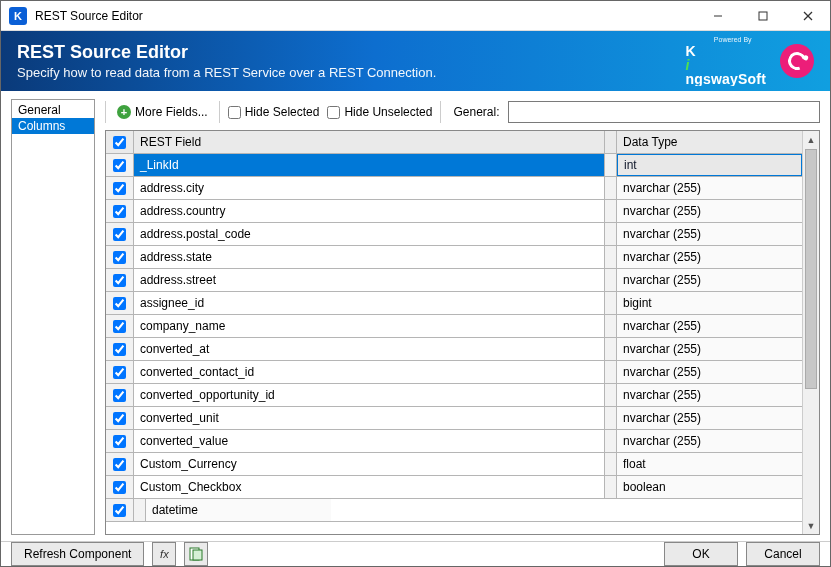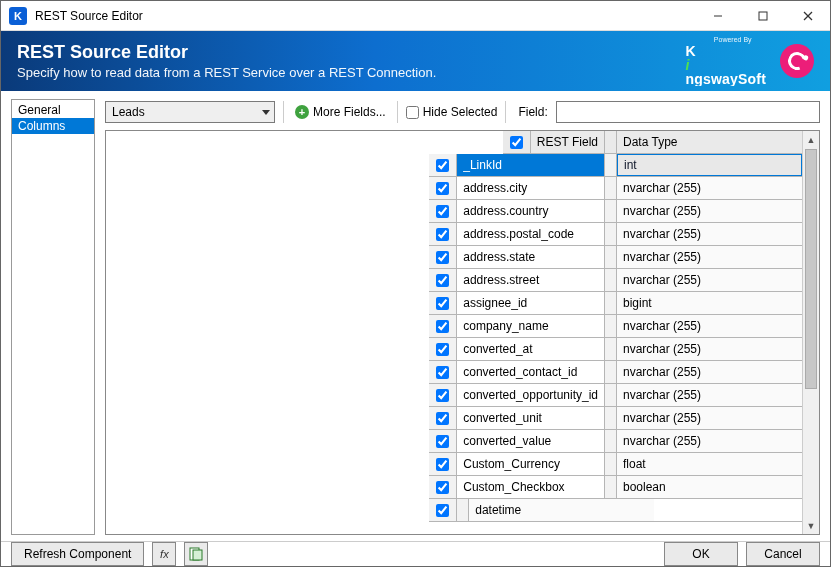--- a/index.html
+++ b/index.html
@@ -158,21 +158,21 @@
   
   .grid-wrap {
     flex:1;
     border: 1px solid #888;
     display:flex;
     overflow:hidden;
   }
   .grid {
     flex:1;
     overflow:hidden;
-    display:flex; flex-direction:column;align-items:flex-end;
+    display:flex; flex-direction:column;
   }
   .grid-header, .grid-row {
     display:flex;
     border-bottom: 1px solid #b5b5b5;
     height: 23px;
     align-items: stretch;
   }
   .grid-header {
     background: #f2f2f2;
     font-weight: normal;
@@ -299,36 +299,36 @@
   <div class="body">
 
     <div class="sidebar">
       <div class="item">General</div>
       <div class="item selected">Columns</div>
     </div>
 
     <div class="main">
 
       <div class="toolbar">
-        <div class="combo">
-          <span>Leads</span>
-          <span class="triangle"></span>
-        </div>
         <div class="vsep"></div>
         <div class="more-fields">
           <span class="plus-icon">+</span>
           <span>More Fields...</span>
         </div>
         <div class="vsep"></div>
         <label class="chk">
           <input type="checkbox" style="">
           <span>Hide Selected</span>
         </label>
+        <label class="chk">
+          <input type="checkbox" style="">
+          <span>Hide Unselected</span>
+        </label>
         <div class="vsep"></div>
-        <span class="filter-label">Field:</span>
+        <span class="filter-label">General:</span>
         <input class="filter-input" type="text" value="" style="">
       </div>
 
       <div class="grid-wrap">
         <div class="grid">
           <div class="grid-header">
             <div class="col-chk">
               <input type="checkbox" checked="" style="">
             </div>
             <div class="col-field">REST Field</div>

